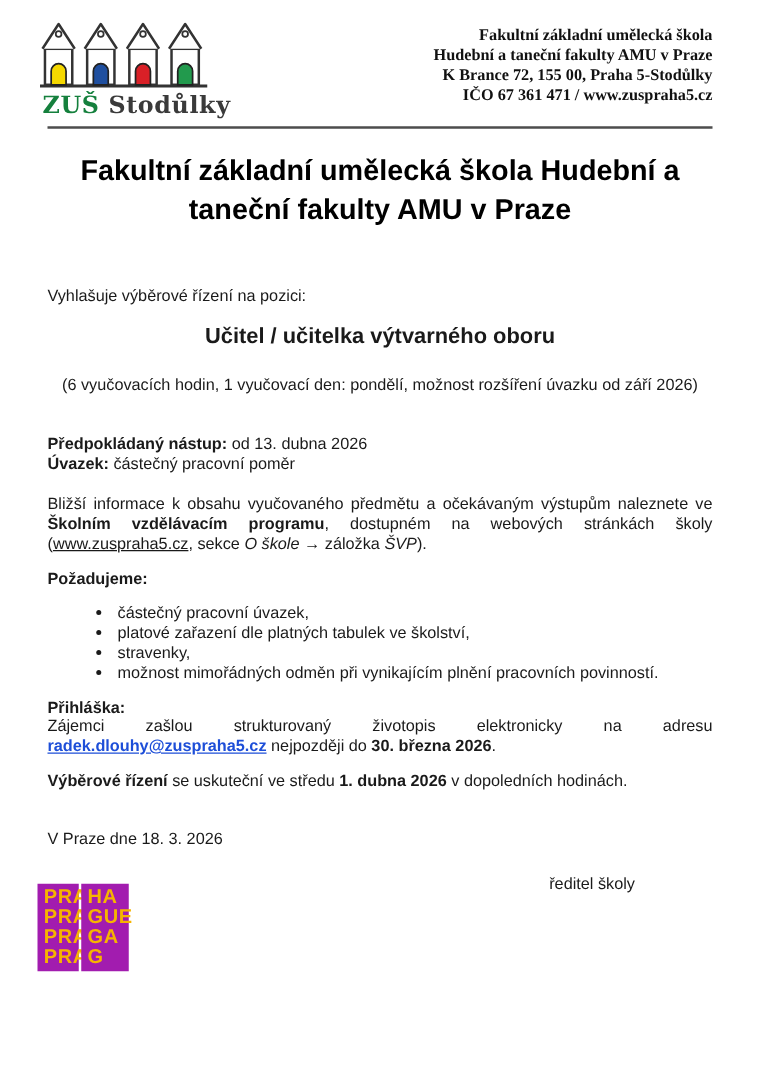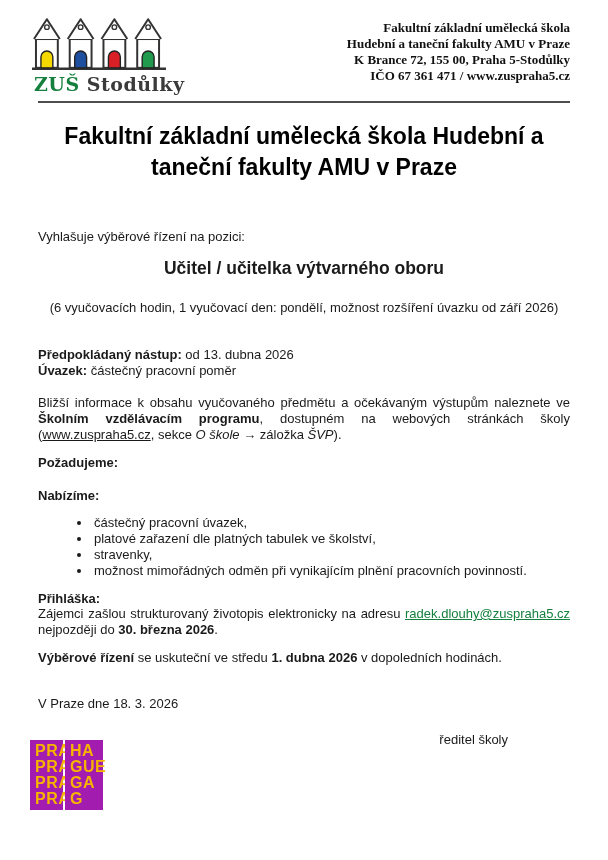--- a/index.html
+++ b/index.html
@@ -43,21 +43,21 @@
   .b { font-weight:bold; }
   .i { font-style:italic; }
   .para { margin-top:16px; text-align:justify; }
   .sec-heading { font-size:13px; font-weight:bold; margin-top:12px; }
   ul.doc-list { margin-top:12px; padding-left:54px; list-style:disc; }
   ul.doc-list li { padding-left:2px; }
   .offer-heading { margin-top:18px; }
   .app-heading { margin-top:12px; }
   .app-para { margin-top:0; text-align:justify; }
   .interview { margin-top:12px; }
-  .email-link { font-weight:normal; text-decoration:underline; color:#15803d; cursor:pointer; }
+  .email-link { font-weight:bold; text-decoration:underline; color:#1d4ed8; cursor:pointer; }
   .web-link { text-decoration:underline; color:#1a1a1a; cursor:pointer; }
 
   
   .date-line { margin-top:30px; }
   .footer-row { display:flex; align-items:flex-start; margin-top:20px; }
   .praha-logo { display:flex; gap:2px; margin-top:8px; margin-left:-8px; }
   .praha-col {
     background:#a21caf; color:#f6b400;
     font-weight:bold; font-size:16px; line-height:16px; letter-spacing:0.5px;
     padding:3px 3px 3px 5px; height:70px;
@@ -131,21 +131,20 @@
 
   <div class="details">
     <div class="line"><span class="b">Předpokládaný nástup:</span><span> od 13. dubna 2026</span></div>
     <div class="line"><span class="b">Úvazek:</span><span> částečný pracovní poměr</span></div>
   </div>
 
   <p class="para"><span>Bližší informace k obsahu vyučovaného předmětu a očekávaným výstupům naleznete ve </span><span class="b">Školním vzdělávacím programu</span><span>, dostupném na webových stránkách školy (</span><span class="web-link">www.zuspraha5.cz</span><span>, sekce </span><span class="i">O škole</span><span> → záložka </span><span class="i">ŠVP</span><span>).</span></p>
 
   <div class="sec-heading">Požadujeme:</div>
 
-  <div class="sec-heading offer-heading">Nabízíme:</div>
   <ul class="doc-list">
     <li>částečný pracovní úvazek,</li>
     <li>platové zařazení dle platných tabulek ve školství,</li>
     <li>stravenky,</li>
     <li>možnost mimořádných odměn při vynikajícím plnění pracovních povinností.</li>
   </ul>
 
   <div class="sec-heading app-heading">Přihláška:</div>
   <p class="app-para"><span>Zájemci zašlou strukturovaný životopis elektronicky na adresu </span><span class="email-link">radek.dlouhy@zuspraha5.cz</span><span> nejpozději do </span><span class="b">30. března 2026</span><span>.</span></p>
 

